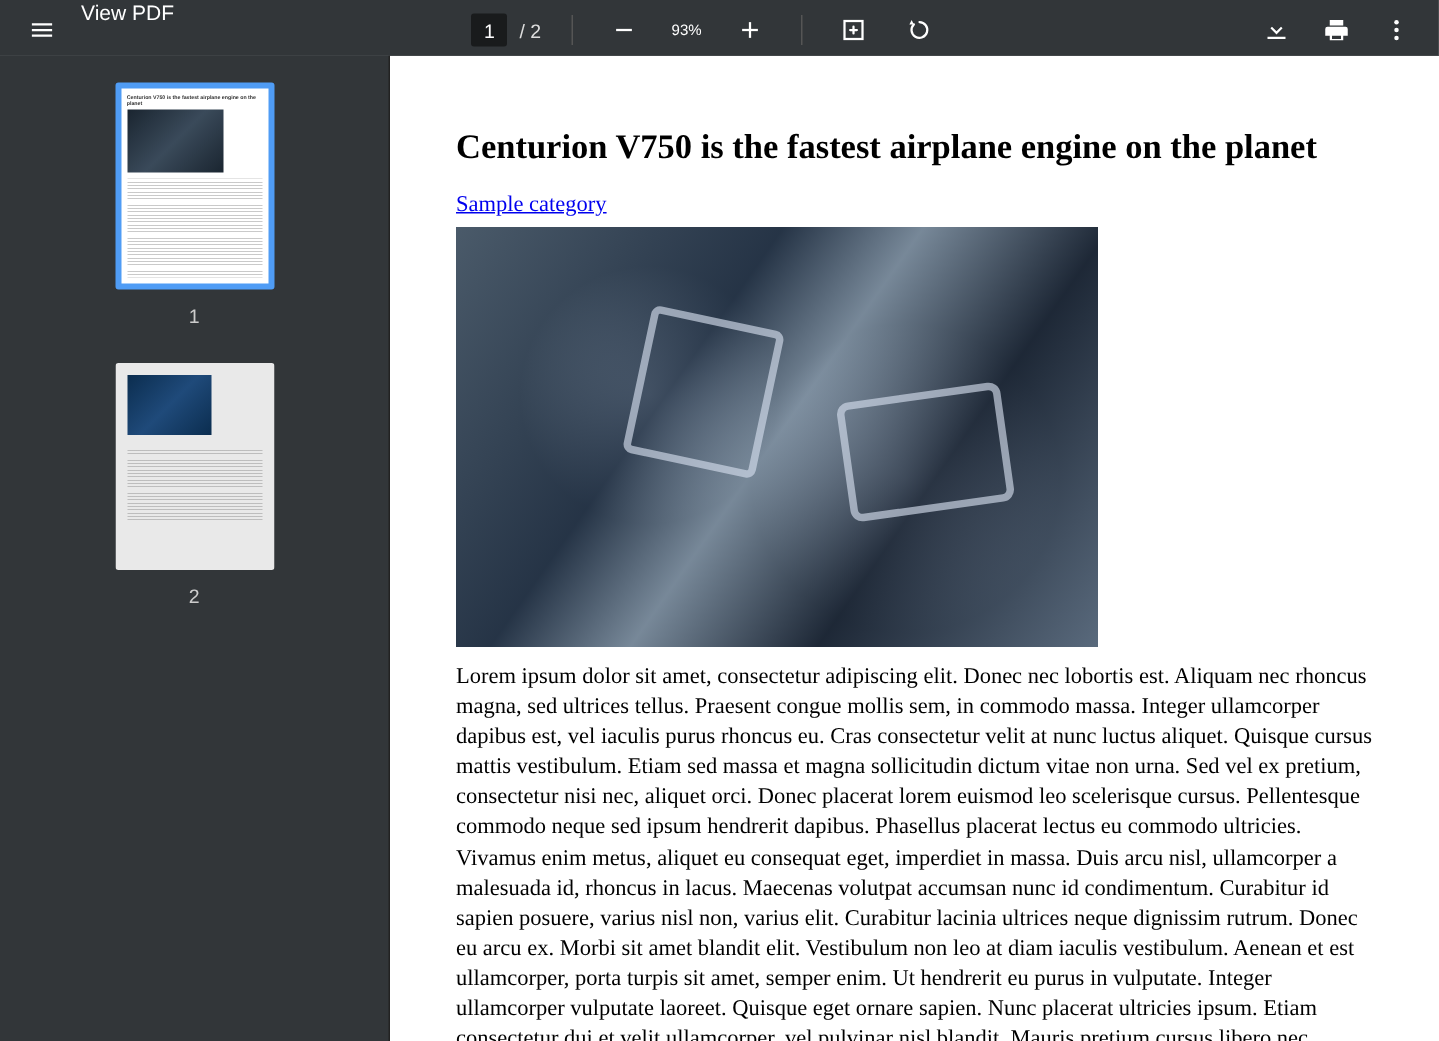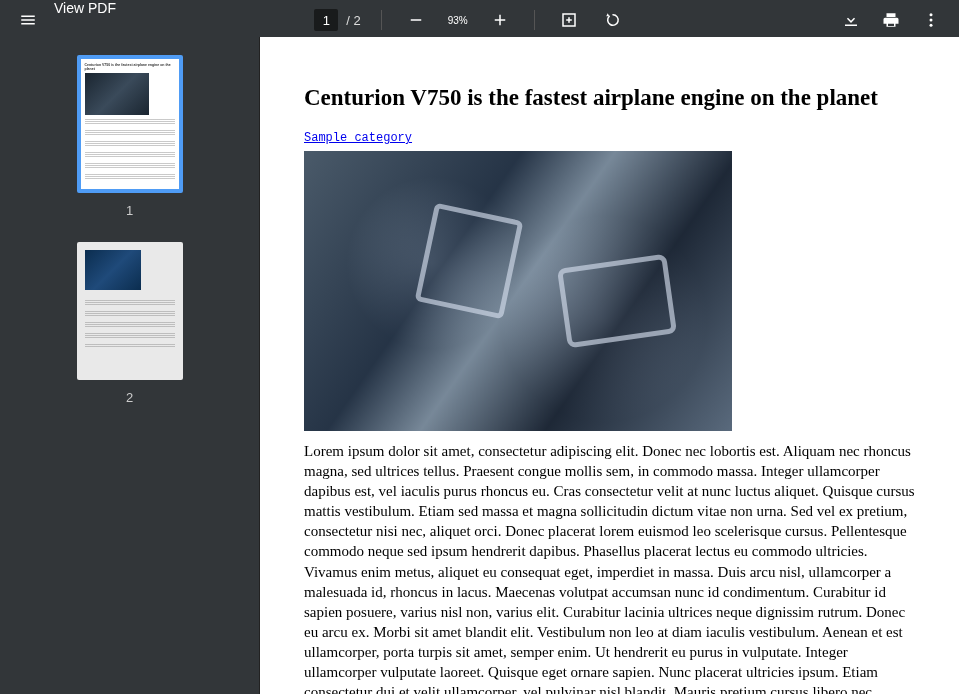--- a/index.html
+++ b/index.html
@@ -50,21 +50,21 @@
 
   
   .viewer { flex: 1; overflow: auto; background: #525659; }
   .page {
     width: 100%; min-height: 100%; background: #fff; padding: 48px 44px 40px 44px;
   }
   .doc-title {
     font-family: "Times New Roman", Times, serif; font-size: 23px; font-weight: bold;
     color: #000; margin-bottom: 16px;
   }
-  .doc-link { color: #0000ee; text-decoration: underline; font-family: Liberation Mono, monospace; font-size: 12px; cursor: pointer; }
+  .doc-link { color: #0000ee; text-decoration: underline; font-family: Liberation Serif, serif; font-size: 15px; cursor: pointer; }
   .doc-image {
     width: 428px; height: 280px; margin-top: 6px; margin-bottom: 10px;
     background:
       linear-gradient(125deg, rgba(120,140,160,0.5) 0%, rgba(40,55,75,0.8) 35%, rgba(180,200,220,0.6) 50%, rgba(30,40,55,0.85) 70%, rgba(140,160,185,0.55) 100%),
       radial-gradient(circle at 30% 40%, rgba(200,215,230,0.7) 0%, transparent 25%),
       radial-gradient(circle at 70% 60%, rgba(190,205,225,0.6) 0%, transparent 30%),
       #1c2833;
     position: relative; overflow: hidden;
   }
   .doc-image::before, .doc-image::after {

